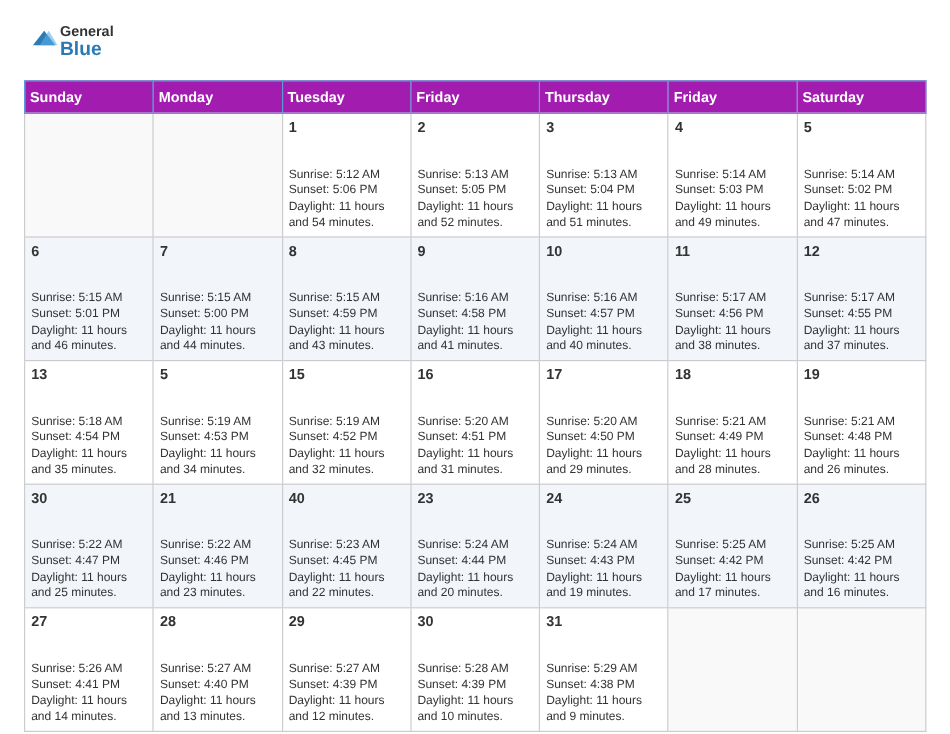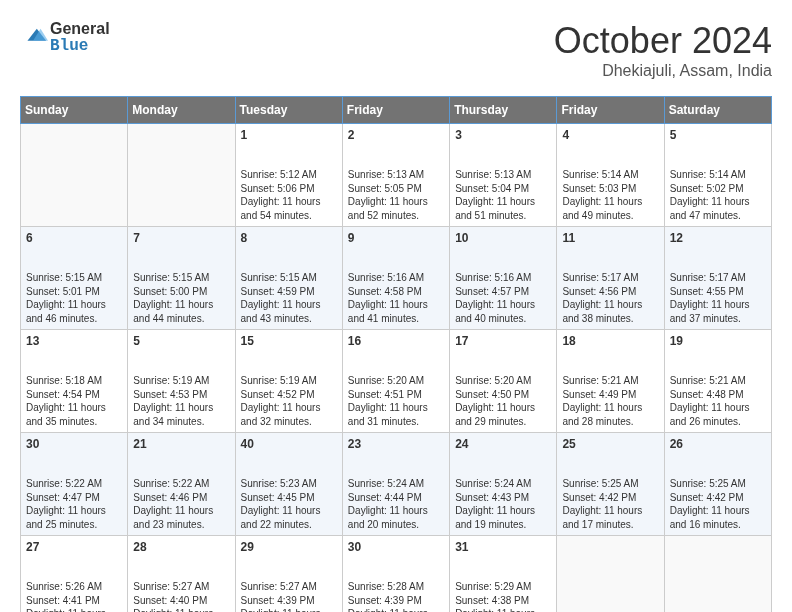--- a/index.html
+++ b/index.html
@@ -20,29 +20,28 @@
       display: flex;
       align-items: center;
       gap: 2px;
     }
     .logo-text {
       display: flex;
       flex-direction: column;
       line-height: 1.1;
     }
     .logo-general {
-      font-size: 16px;
+      font-size: 12px;
       font-weight: bold;
       color: #333;
     }
     .logo-blue {
       font-size: 16px;
       font-weight: bold;
       color: #2a7ab5;
-      font-family: Liberation Mono, monospace;
     }
     .logo-icon {
       width: 28px;
       height: 28px;
     }
     .title-block {
       text-align: right;
     }
     .month-title {
       font-size: 36px;
@@ -52,21 +51,21 @@
     .location-title {
       font-size: 16px;
       color: #555;
     }
     table {
       width: 100%;
       border-collapse: collapse;
       table-layout: fixed;
     }
     th {
-      background-color: #737373;
+      background-color: #a21caf;
       color: #fff;
       font-size: 12px;
       font-weight: bold;
       padding: 6px 4px;
       text-align: left;
       border: 1px solid #5a9ad5;
     }
     td {
       border: 1px solid #ccc;
       vertical-align: top;
@@ -108,24 +107,20 @@
   <div class="logo">
     <svg class="logo-icon" viewBox="0 0 30 30">
       <polygon points="18,5 28,18 8,18" fill="#2a7ab5"></polygon>
       <polygon points="22,5 30,18 14,18" fill="#5aaee8" opacity="0.6"></polygon>
     </svg>
     <div class="logo-text">
       <span class="logo-general">General</span>
       <span class="logo-blue">Blue</span>
     </div>
   </div>
-  <div class="title-block">
-    <div class="month-title">October 2024</div>
-    <div class="location-title">Dhekiajuli, Assam, India</div>
-  </div>
 </div>
 
 <table>
   <thead>
     <tr>
     <th>Sunday</th>
         <th>Monday</th>
         <th>Tuesday</th>
         <th>Friday</th>
         <th>Thursday</th>

